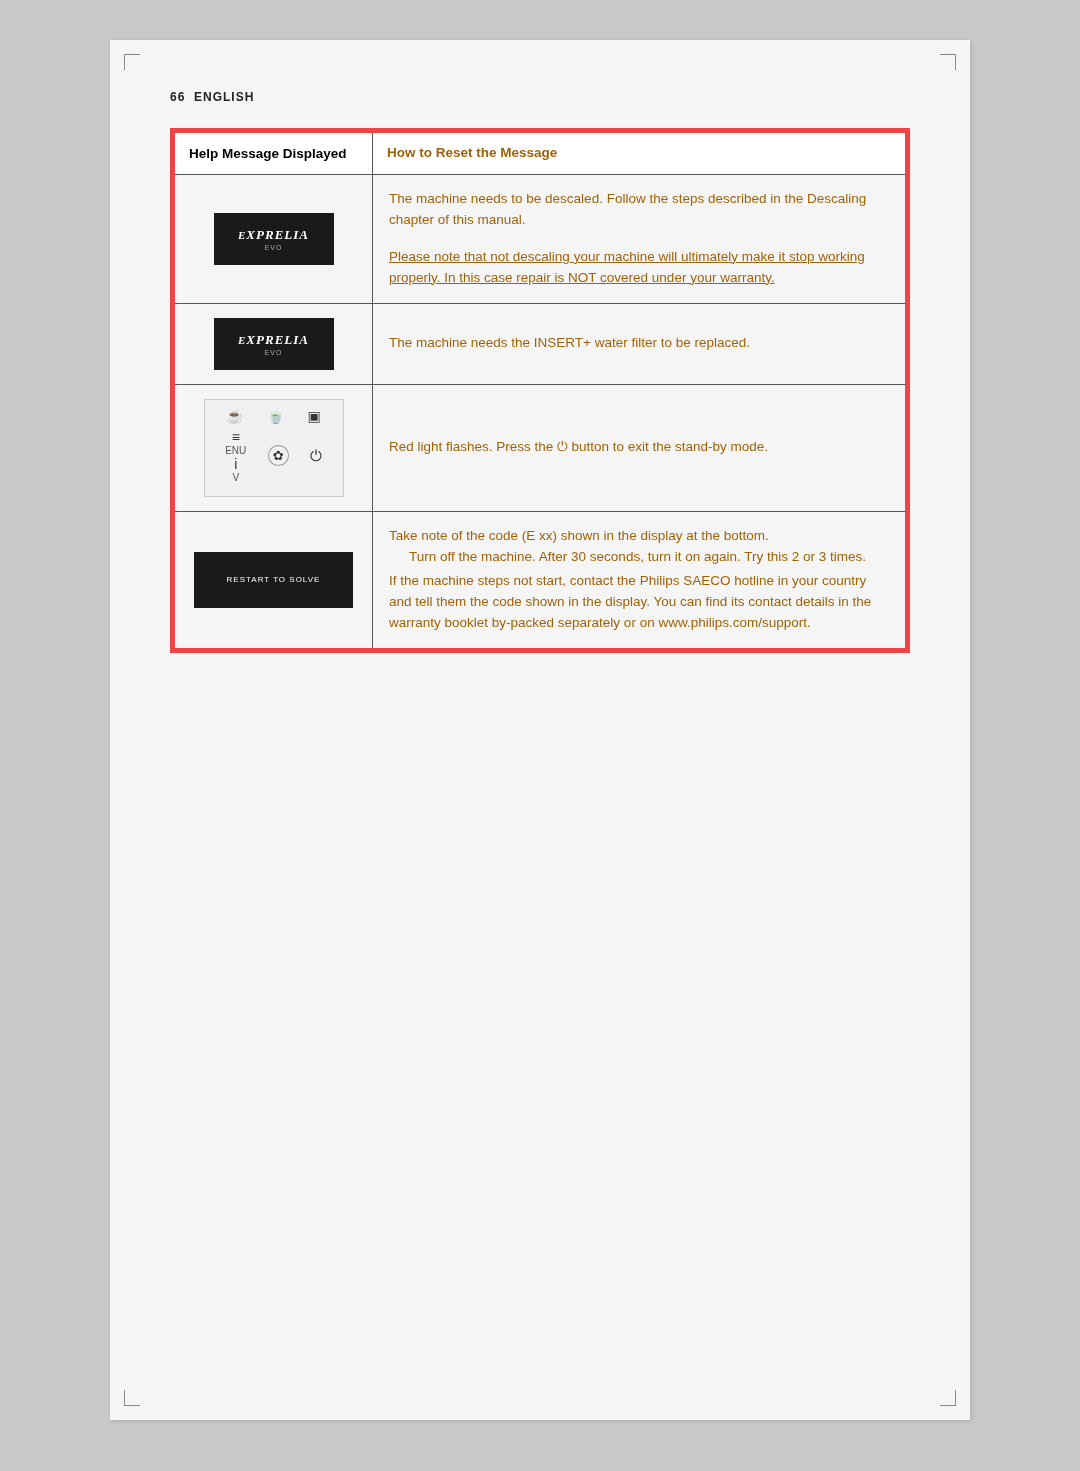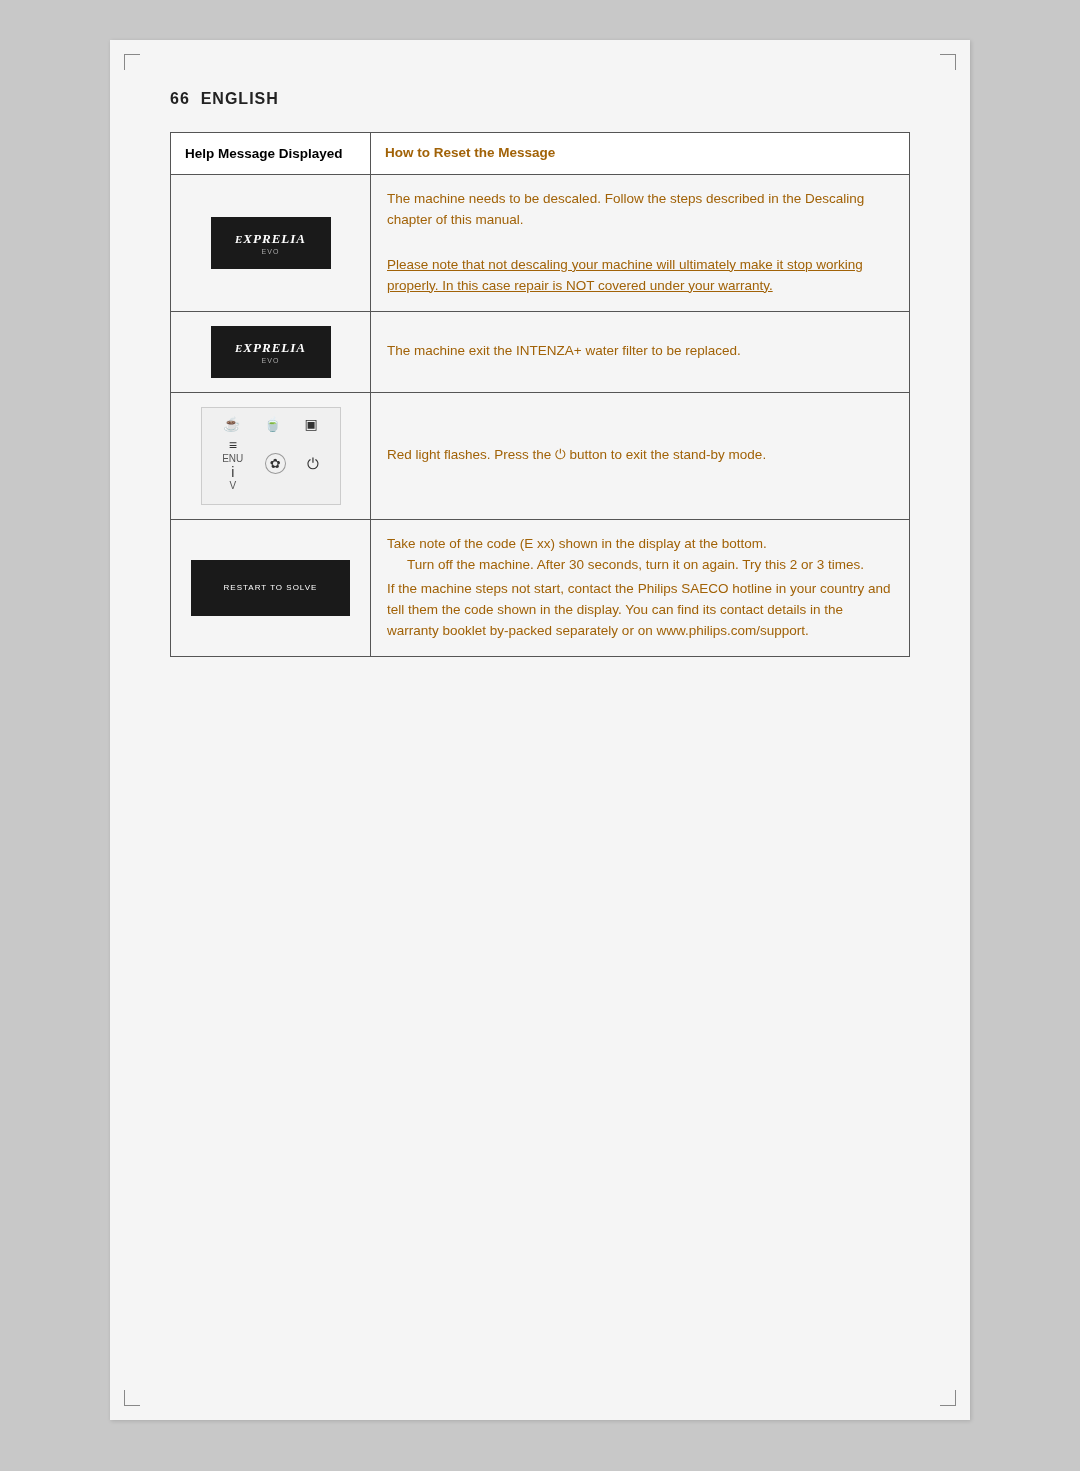--- a/index.html
+++ b/index.html
@@ -29,32 +29,32 @@
       position: absolute;
       width: 16px;
       height: 16px;
     }
     .corner-tl { top: 14px; left: 14px; border-top: 1.5px solid #888; border-left: 1.5px solid #888; }
     .corner-tr { top: 14px; right: 14px; border-top: 1.5px solid #888; border-right: 1.5px solid #888; }
     .corner-bl { bottom: 14px; left: 14px; border-bottom: 1.5px solid #888; border-left: 1.5px solid #888; }
     .corner-br { bottom: 14px; right: 14px; border-bottom: 1.5px solid #888; border-right: 1.5px solid #888; }
 
     .page-number {
-      font-size: 16px;
+      font-size: 12px;
       font-weight: bold;
       margin-bottom: 24px;
       color: #222;
       letter-spacing: 1px;
     }
 
     
     .help-table {
       width: 100%;
       border-collapse: collapse;
-      border: 1px solid #ef4444;
+      border: 5px solid #ef4444;
     }
 
     .help-table th {
       background-color: #fff;
       border: 1px solid #555;
       padding: 10px 14px;
       font-weight: bold;
       font-size: 13.5px;
       text-align: left;
       vertical-align: middle;
@@ -209,35 +209,35 @@
       <tr>
         <td class="col-display">
           <div class="display-box">
             <div class="exprelia-logo">
               <span class="e">E</span>XPRELIA
             </div>
             <div class="exprelia-evo">EVO</div>
           </div>
         </td>
         <td class="col-reset">
-          <div style="margin-bottom:24px;">The machine needs to be descaled. Follow the steps described in the Descaling  chapter of this manual.</div>
+          <div style="margin-bottom:16px;">The machine needs to be descaled. Follow the steps described in the Descaling  chapter of this manual.</div>
           <div class="underline-text">Please note that not descaling your machine will ultimately make it stop working properly. In this case repair is NOT covered under your warranty.</div>
         </td>
       </tr>
 
       <tr>
         <td class="col-display">
           <div class="display-box">
             <div class="exprelia-logo">
               <span class="e">E</span>XPRELIA
             </div>
             <div class="exprelia-evo">EVO</div>
           </div>
         </td>
-        <td class="col-reset">The machine exit the  INTENZA+  water filter to be replaced.</td>
+        <td class="col-reset">The machine needs the  INSERT+  water filter to be replaced.</td>
       </tr>
 
       <tr>
         <td class="col-display">
           <div class="control-panel">
             <div class="control-row">
               <span class="ctrl-icon">☕</span>
               <span class="ctrl-icon">🍵</span>
               <span class="ctrl-icon">▣</span>
             </div>

